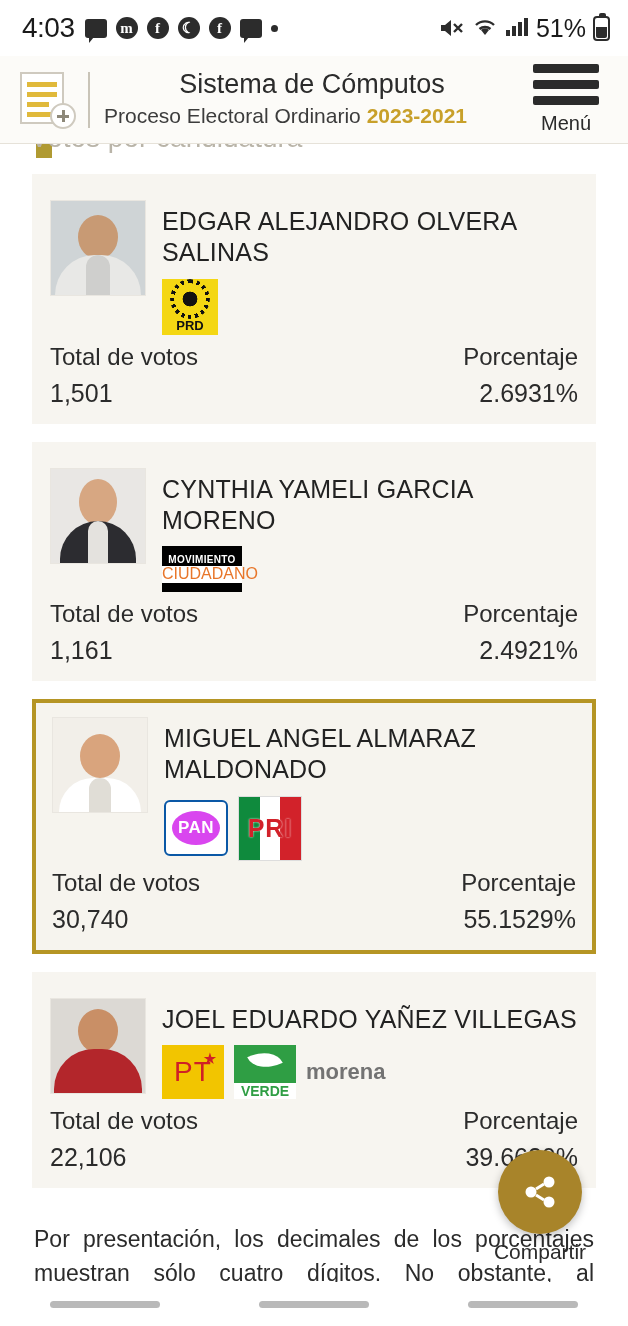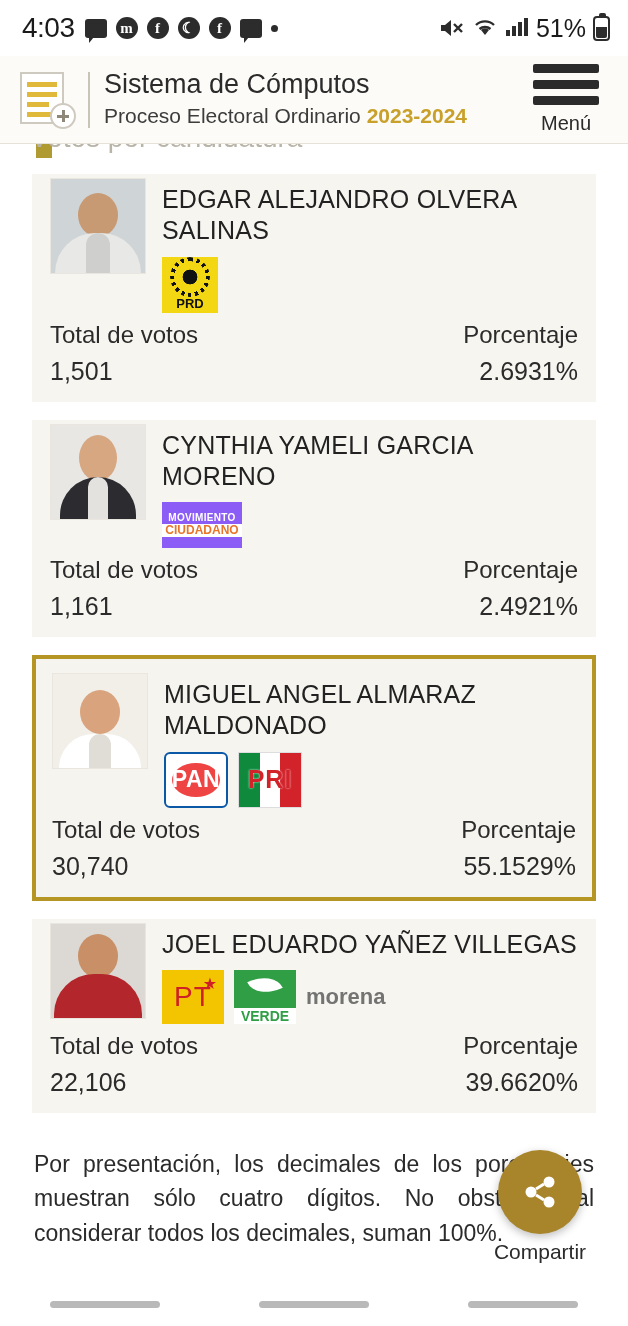--- a/index.html
+++ b/index.html
@@ -73,21 +73,21 @@
     border-radius: 50%; background: #ffffff; border: 2px solid #cfcabf;
   }
   .logo .plus::before, .logo .plus::after {
     content: ""; position: absolute; background: #8d8879;
   }
   .logo .plus::before { left: 5px; right: 5px; top: 10px; height: 3px; }
   .logo .plus::after { top: 5px; bottom: 5px; left: 10px; width: 3px; }
 
   .divider-v { width: 2px; height: 56px; background: #c9c4b8; margin: 0 14px 0 4px; }
   .titles { flex: 1 1 auto; min-width: 0; }
-  .title-main { font-size: 27px; color: #2b2b2b; line-height: 1.15; }
+  .title-main { font-size: 27px; color: #2b2b2b; line-height: 1.15; text-align: center; }
   .title-sub { font-size: 21px; color: #3c3c3c; line-height: 1.3; margin-top: 2px; }
   .title-sub .years { color: #c8a02a; font-weight: bold; }
 
   .menu { width: 92px; flex: 0 0 auto; text-align: center; }
   .menu .lines { display: flex; flex-direction: column; gap: 7px; align-items: center; }
   .menu .lines span { display: block; width: 66px; height: 9px; background: #2b2b2b; border-radius: 2px; }
   .menu .label { font-size: 20px; color: #2b2b2b; margin-top: 7px; }
 
   
   .content {
@@ -100,21 +100,21 @@
   .clipped-title .ghost {
     position: absolute; top: -22px; left: 0; font-size: 28px; color: #b9b4a8; white-space: nowrap;
   }
   .clipped-title .sq {
     position: absolute; left: 6px; top: 0; width: 16px; height: 14px; background: #b09a32;
   }
 
   .cards { padding: 0 32px; }
 
   .card {
-    background: #f7f5f0; margin-bottom: 18px; padding: 4px 18px 16px 18px;
+    background: #f7f5f0; margin-bottom: 18px; padding: 26px 18px 16px 18px;
   }
   .card.selected {
     background: #f6f4ee; border: 4px solid #b59524; padding: 14px 16px 16px 16px;
   }
   .card-top { display: flex; align-items: flex-start; gap: 16px; }
   .photo {
     width: 96px; height: 96px; flex: 0 0 auto; background: #d9d4cb; overflow: hidden;
     position: relative; border: 1px solid #e9e6e0;
   }
   .photo .bg { position: absolute; inset: 0; }
@@ -143,38 +143,38 @@
   }
   .p-prd .sun::before {
     content: ""; position: absolute; inset: -5px; border-radius: 50%;
     background: repeating-conic-gradient(#111 0deg 10deg, #f4d713 10deg 22deg);
     -webkit-mask: radial-gradient(circle, transparent 0 55%, #000 56%);
             mask: radial-gradient(circle, transparent 0 55%, #000 56%);
   }
   .p-prd .txt { font-size: 13px; font-weight: bold; color: #111; margin-bottom: 2px; z-index: 2; }
 
   .p-mc {
-    width: 80px; height: 46px; background: #8b5cf6; color: #fff;
+    width: 80px; height: 46px; background: #000000; color: #fff;
     display: flex; flex-direction: column; align-items: center; justify-content: center;
     line-height: 1.05;
   }
   .p-mc .l1 { font-size: 10px; font-weight: bold; letter-spacing: .3px; }
-  .p-mc .l2 { font-size: 12px; font-weight: bold; background: #fff; color: #e8762a; width: 100%; text-align: center; }
+  .p-mc .l2 { font-size: 16px; font-weight: normal; background: #fff; color: #e8762a; width: 100%; text-align: center; }
 
   .p-pan {
     width: 64px; height: 56px; background: #ffffff; border: 2px solid #0a58a6;
     border-radius: 6px; display: flex; align-items: center; justify-content: center;
   }
   .p-pan .oval {
-    width: 48px; height: 34px; border-radius: 50%; background: #ef4444; color: #fff;
-    font-size: 23px; font-weight: bold; display: flex; align-items: center; justify-content: center;
+    width: 48px; height: 34px; border-radius: 50%; background: #d946ef; color: #fff;
+    font-size: 17px; font-weight: bold; display: flex; align-items: center; justify-content: center;
     letter-spacing: .5px;
   }
   .p-pri {
-    width: 64px; height: 56px; display: flex; position: relative; border: 1px solid #ddd;
+    width: 64px; height: 65px; display: flex; position: relative; border: 1px solid #ddd;
   }
   .p-pri .s { flex: 1 1 0; }
   .p-pri .g { background: #0f8a3d; }
   .p-pri .w { background: #ffffff; }
   .p-pri .r { background: #d2222a; }
   .p-pri .lbl {
     position: absolute; inset: 0; display: flex; align-items: center; justify-content: center;
     font-size: 25px; font-weight: bold; color: #d2222a; letter-spacing: 1px;
     text-shadow: 0 0 2px #fff;
   }
@@ -280,21 +280,21 @@
       <div class="sheet"></div>
       <div class="bar" style="top:13px;width:30px;"></div>
       <div class="bar" style="top:23px;width:30px;"></div>
       <div class="bar" style="top:33px;width:22px;"></div>
       <div class="bar" style="top:43px;width:26px;"></div>
       <div class="plus"></div>
     </div>
     <div class="divider-v"></div>
     <div class="titles">
       <div class="title-main">Sistema de Cómputos</div>
-      <div class="title-sub"><span>Proceso Electoral Ordinario </span><span class="years">2023-2024</span></div>
+      <div class="title-sub"><span>Proceso Electoral Ordinario </span><span class="years">2023-2021</span></div>
     </div>
     <div class="menu">
       <div class="lines">
         <span></span>
           <span></span>
           <span></span>
       </div>
       <div class="label">Menú</div>
     </div>
   </div>

